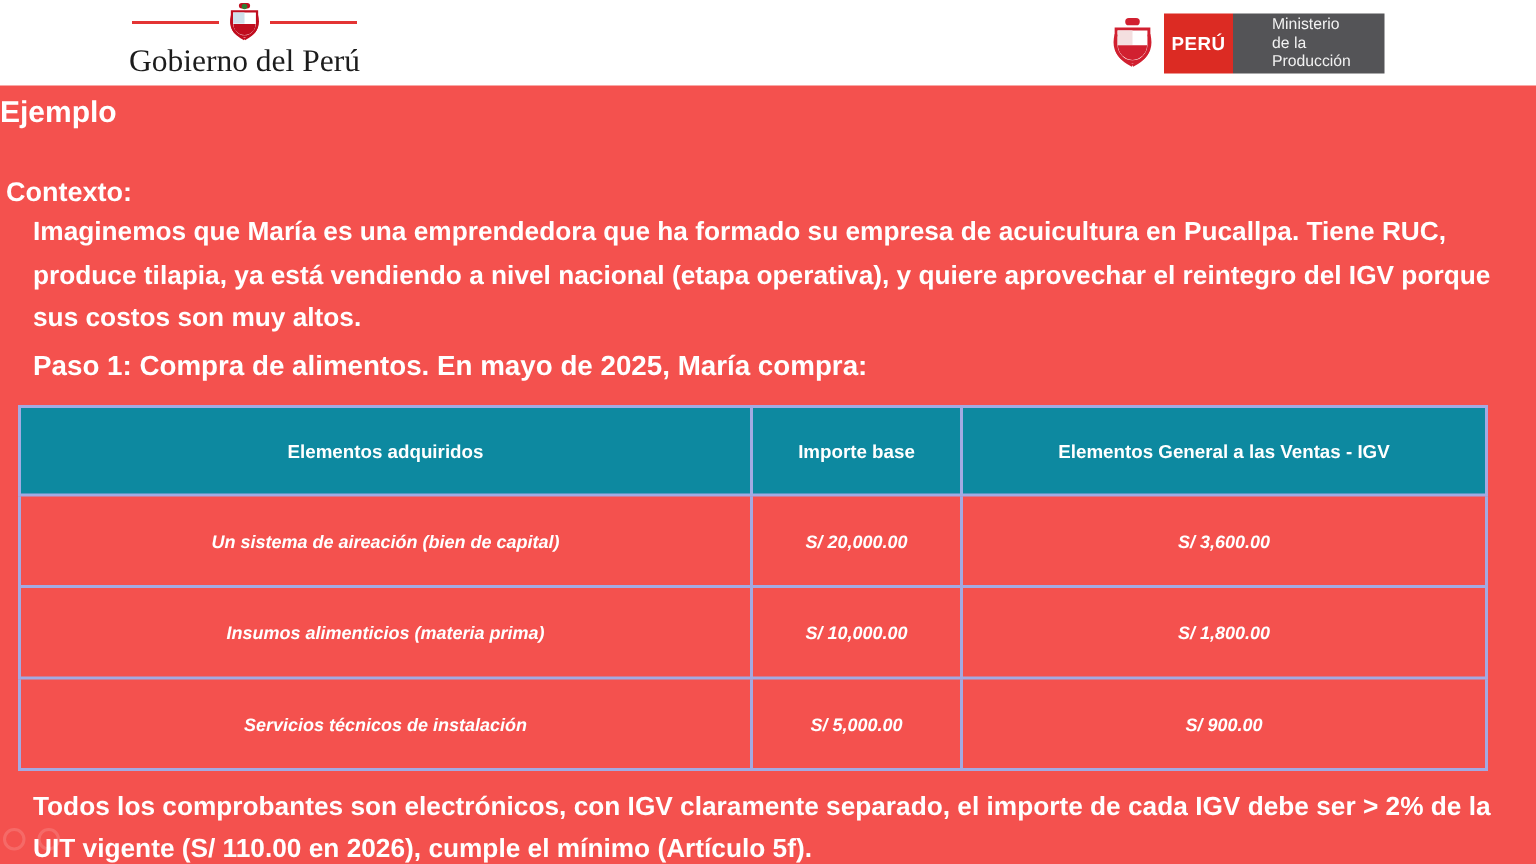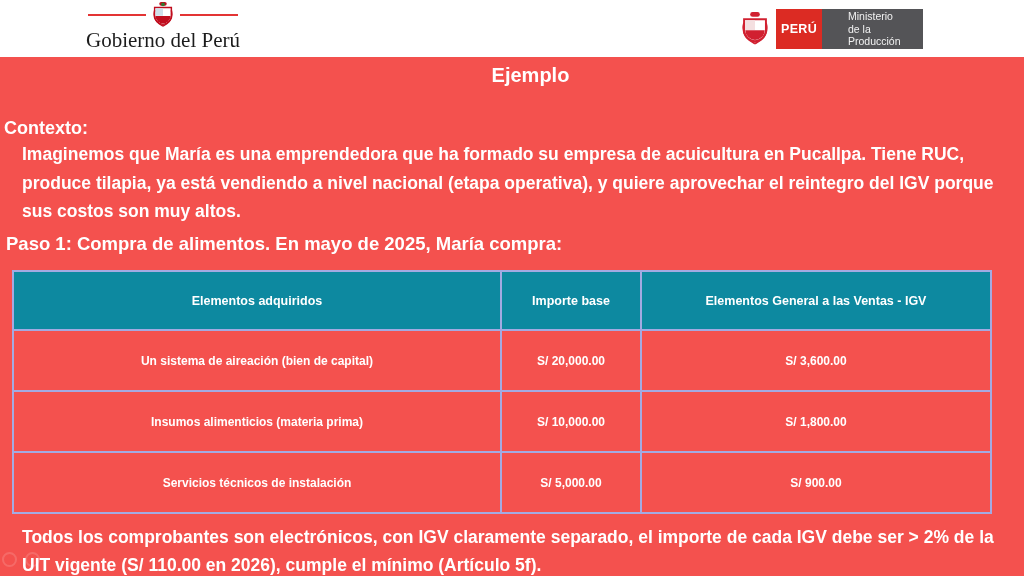--- a/index.html
+++ b/index.html
@@ -23,38 +23,38 @@
   .min-logo{position:absolute;left:740px;top:9px;height:40px;display:flex;align-items:center;}
   .min-crest{margin-right:6px;}
   .peru-box{width:46px;height:40px;background:var(--peru-red);color:#fff;font-weight:bold;
             font-size:12.5px;display:flex;align-items:center;justify-content:center;letter-spacing:.3px;}
   .ministry-box{width:101px;height:40px;background:var(--min-gray);color:#f2f2f2;
             font-size:10.5px;line-height:12.5px;display:flex;flex-direction:column;justify-content:center;
             padding-left:26px;}
 
   
   .slide{position:absolute;left:0;top:57px;width:1024px;height:519px;background:var(--coral);color:#fff;}
-  .slide-title{position:absolute;left:0;top:7px;width:100%;text-align:center;
-               font-size:20px;font-weight:bold;padding-left:37px;}
+  .slide-title{position:absolute;left:0;top:7px;width:100%;
+               font-size:20px;font-weight:bold;}
   .context-heading{position:absolute;left:4px;top:61px;font-size:18px;font-weight:bold;}
   .context-paragraph{position:absolute;left:22px;top:83px;width:992px;
                font-size:17.5px;font-weight:bold;line-height:28.5px;}
-  .step-heading{position:absolute;left:6px;top:176px;font-size:18.5px;font-weight:bold;}
+  .step-heading{position:absolute;left:22px;top:176px;font-size:18.5px;font-weight:bold;}
 
   
   table.purchases{position:absolute;left:12px;top:213px;width:978px;height:242px;
                   border-collapse:collapse;table-layout:fixed;}
   table.purchases col.c1{width:488px;}
   table.purchases col.c2{width:140px;}
   table.purchases col.c3{width:350px;}
   table.purchases th,table.purchases td{
       border:2px solid var(--lav);text-align:center;vertical-align:middle;
       color:#fff;font-weight:bold;padding:2px 0;}
   table.purchases th{background:var(--teal);height:59px;font-size:12.5px;}
-  table.purchases td{height:61px;font-size:12px;}
+  table.purchases td{height:61px;font-size:12px;font-style:italic;}
 
   .footer-note{position:absolute;left:22px;top:466px;width:992px;
                font-size:17.5px;font-weight:bold;line-height:28px;}
 
   
   .watermark{position:absolute;left:2px;top:495px;display:flex;gap:8px;opacity:.14;}
   .watermark span{width:15px;height:15px;border:2px solid #ffffff;border-radius:50%;
                   display:inline-block;}
 </style>
 </head>

